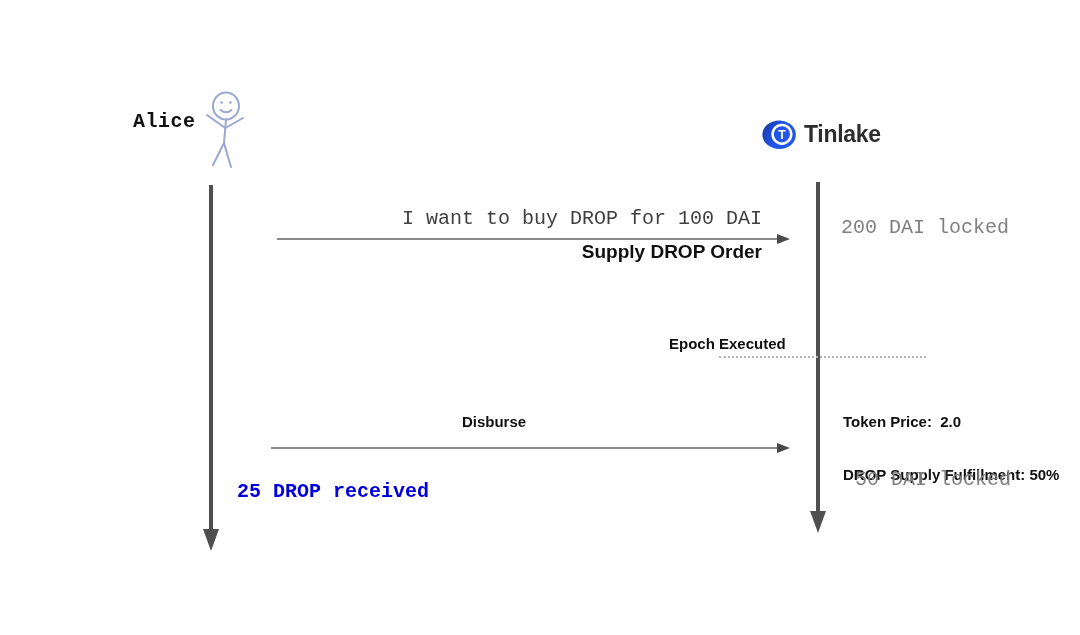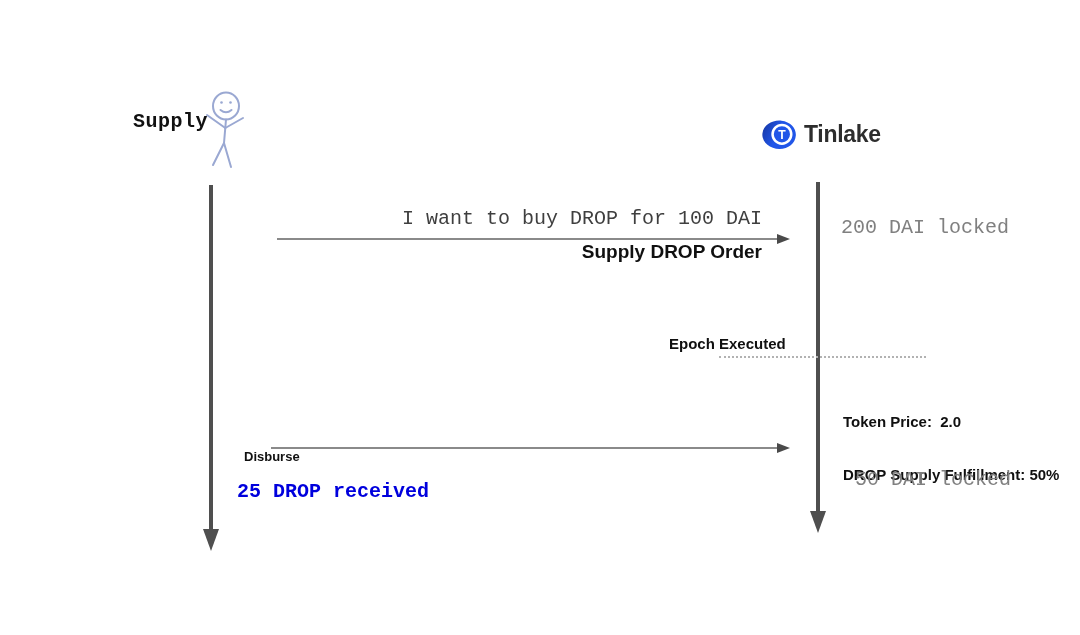--- a/index.html
+++ b/index.html
@@ -34,38 +34,38 @@
     border-left:13px solid #4a4a4a;
     border-top:5px solid transparent; border-bottom:5px solid transparent;
   }
   .arrow-1 { left:277px; top:238px; width:500px; }
   .arrow-2 { left:271px; top:447px; width:506px; }
 
   .note-above { left:262px; top:207px; width:500px; text-align:right;
     font-size:20px; color:#3f3f3f; }
   .msg-label-1 { left:262px; top:241px; width:500px; text-align:right;
     font-size:19px; font-weight:bold; color:#101010; }
-  .msg-label-2 { left:244px; top:413px; width:500px; text-align:left;
-    font-size:13px; font-weight:bold; color:#101010;margin-top:36px; }
+  .msg-label-2 { left:244px; top:413px; width:500px; text-align:center;
+    font-size:15px; font-weight:bold; color:#101010; }
 
   
   .locked-1 { left:841px; top:216px; font-size:20px; color:#808080; }
   .locked-2 { left:855px; top:468px; font-size:20px; color:#808080; }
   .drop-received { left:237px; top:480px; font-size:20px; font-weight:bold; color:#0000dd; }
 
   .epoch-label { left:669px; top:335px; font-size:15px; font-weight:bold; color:#101010; }
   .dotted-line { left:719px; top:356px; width:207px; height:0; border-top:2px dotted #b2b2b2; }
   .epoch-result { left:843px; top:378px; font-size:15px; font-weight:bold; color:#101010; line-height:17.5px; white-space:pre; }
 </style>
 </head>
 <body>
 
 <div class="canvas">
 
-  <div class="abs mono alice-label">Supply</div>
+  <div class="abs mono alice-label">Alice</div>
 
   <svg class="abs" style="left:197px; top:91px;" width="52" height="78" viewBox="0 0 52 78">
     <g fill="none" stroke="#9aa8d2" stroke-width="2" stroke-linecap="round">
       <ellipse cx="29" cy="15" rx="13" ry="13.5"></ellipse>
       <path d="M23.5,19 Q29,23.5 34.5,19"></path>
       <line x1="29" y1="28.5" x2="27" y2="52"></line>
       <line x1="28.3" y1="37" x2="10" y2="24"></line>
       <line x1="28.3" y1="37" x2="46" y2="27"></line>
       <line x1="27" y1="52" x2="16" y2="74"></line>
       <line x1="27" y1="52" x2="34" y2="76"></line>

